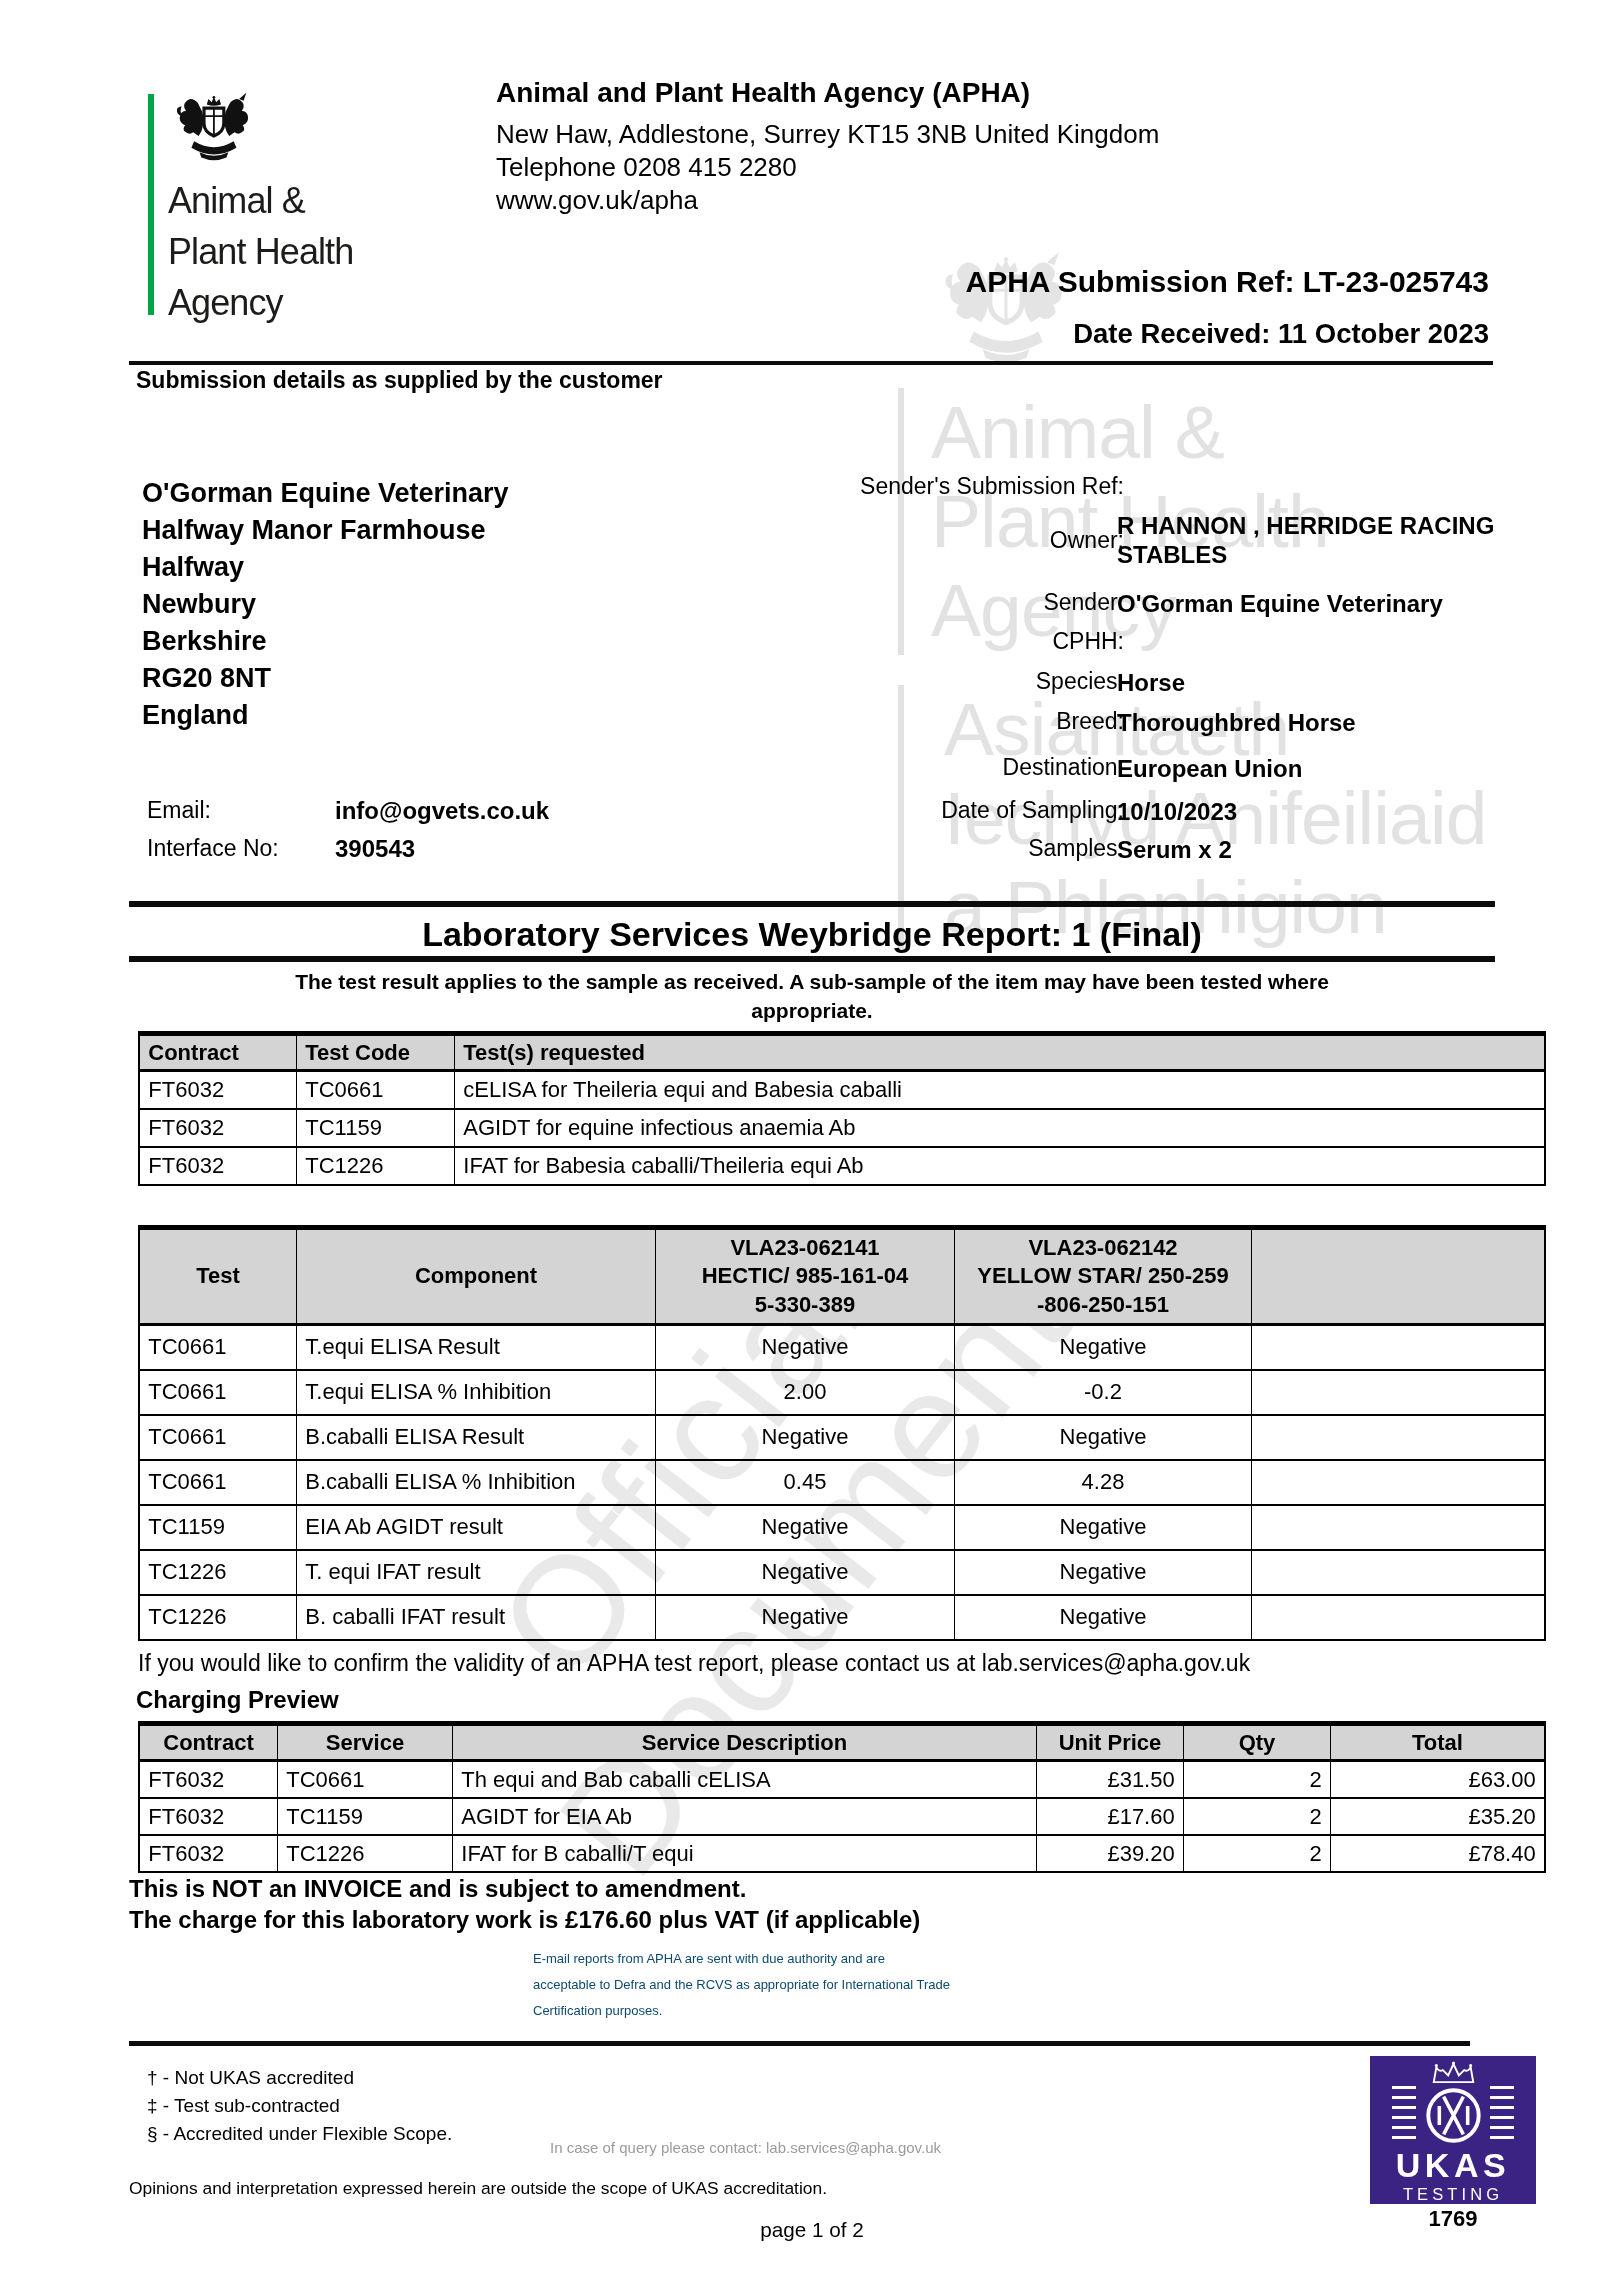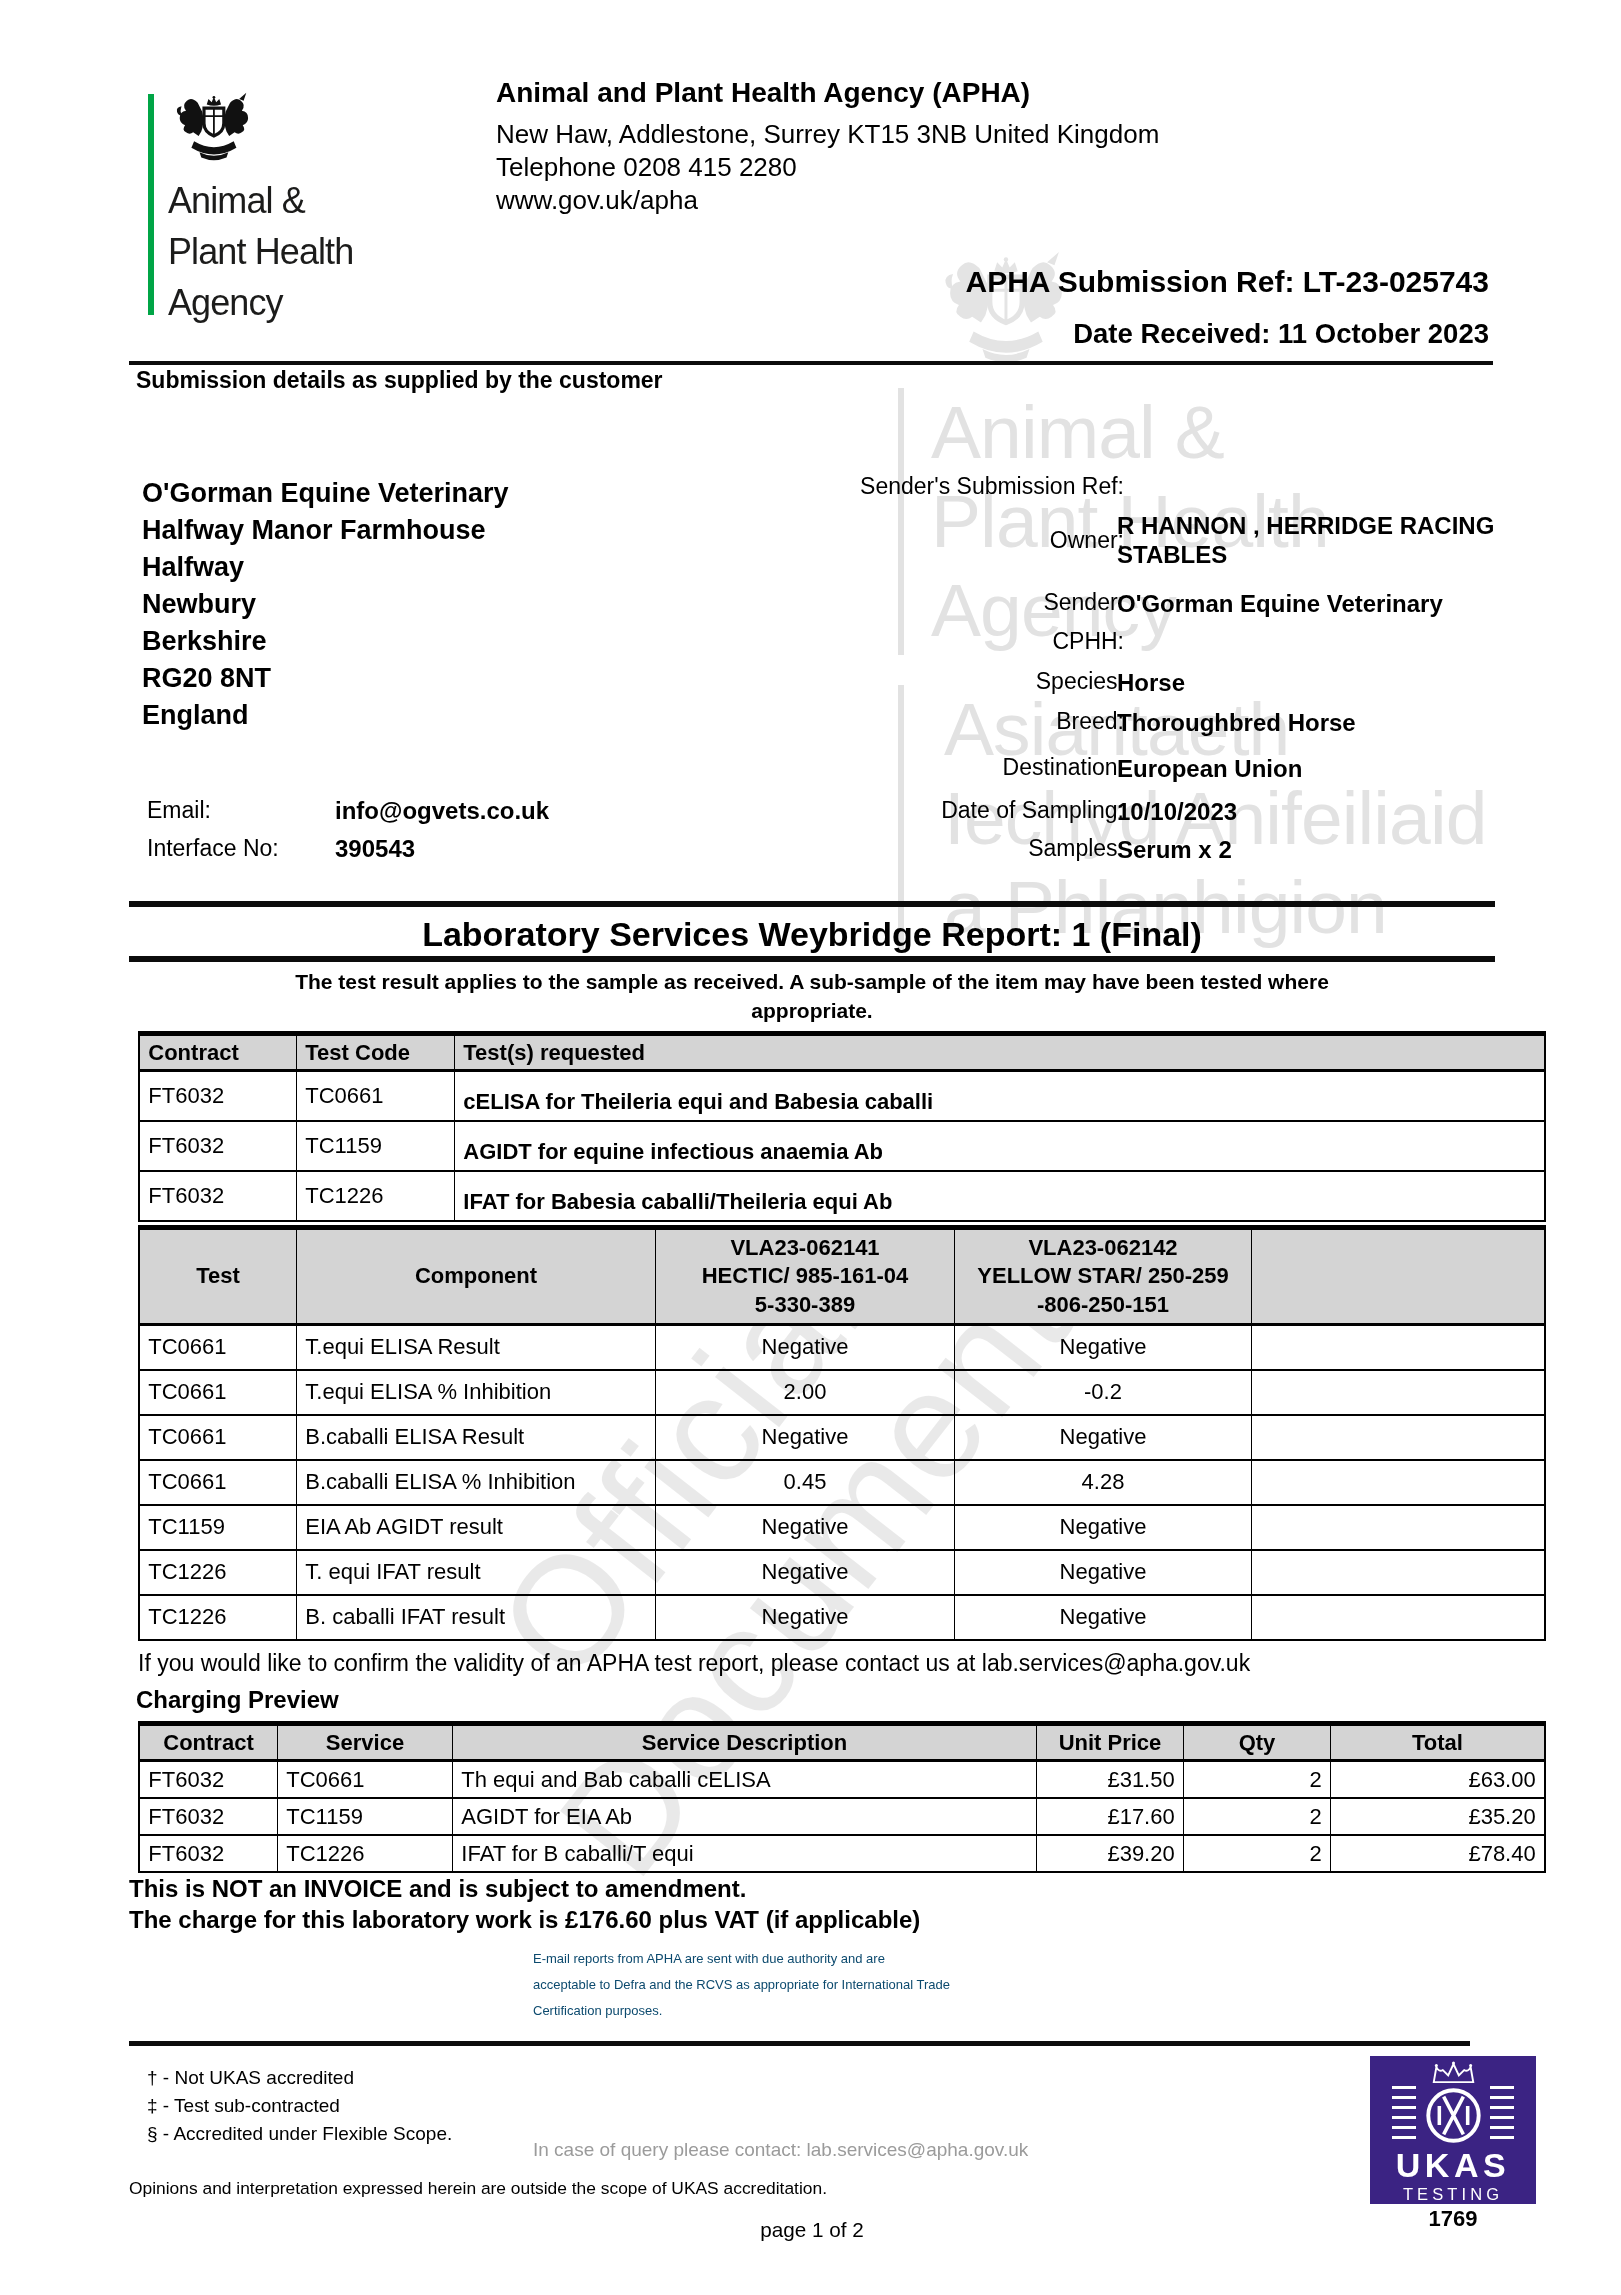--- a/index.html
+++ b/index.html
@@ -58,21 +58,21 @@
   .tr.thead { background:#d4d4d4; border-bottom:3.7px solid #000; font-weight:bold; }
   .tr.tbody { border-bottom:2.3px solid #000; }
   .tr.tbody:last-child { border-bottom:none; }
   .td { border-right:1.4px solid #000; padding:3.7px 8.3px; font-size:22px; display:flex; align-items:center; }
   .td:last-child { border-right:none; }
 
   .tests-table { left:138px; top:1031px; width:1408px; }
   .tests-table .thead .td { min-height:28.5px; }
   .tests-table .tbody .td { min-height:36px; }
   .tests-table .c0 { width:157px; } .tests-table .c1 { width:158px; } .tests-table .c2 { flex:1; }
-  .tests-table .tbody .c2 { font-weight:bold;margin-top:12px; }
+  .tests-table .tbody .c2 { font-weight:normal; }
 
   .results-table { left:138px; top:1225px; width:1408px; }
   .results-table .thead .td { min-height:92px; white-space:pre-line; justify-content:center; text-align:center; line-height:28.5px; align-items:center; }
   .results-table .tbody .td { min-height:43px; }
   .results-table .c0 { width:157px; } .results-table .c1 { width:359px; }
   .results-table .c2 { width:299px; } .results-table .c3 { width:297px; } .results-table .c4 { flex:1; }
   .results-table .tbody .c2, .results-table .tbody .c3 { justify-content:center; }
 
   .validity-note { left:138px; top:1650px; font-size:23px; z-index:2; }
   .charging-heading { left:136px; top:1686px; font-size:24px; font-weight:bold; z-index:2; }
@@ -85,21 +85,21 @@
   .charging-table .tbody .c3, .charging-table .tbody .c4, .charging-table .tbody .c5 { justify-content:flex-end; text-align:right; }
 
   .invoice-note1 { left:129px; top:1875px; font-size:24px; font-weight:bold; z-index:2; }
   .invoice-note2 { left:129px; top:1906px; font-size:24px; font-weight:bold; z-index:2; }
 
   
   .rule-d { left:129px; top:2041px; width:1341px; height:4.6px; }
   .footnotes { left:147px; top:2064px; font-size:19px; line-height:28px; z-index:2; }
   .gray-notice { left:533px; top:1946px; width:923px; font-size:13px; line-height:26px; color:#0c4a6e;
                  white-space:pre-line; z-index:2; }
-  .gray-contact { left:533px; top:2139px; width:923px; font-size:19px; color:#9b9b9b; z-index:2; }
+  .gray-contact { left:550px; top:2139px; width:923px; font-size:15px; color:#9b9b9b; z-index:2; }
   .opinions { left:129px; top:2178px; width:1366px; font-size:17.4px; z-index:2; }
   .page-num { left:129px; top:2218px; width:1366px; text-align:center; font-size:20.7px; z-index:2; }
 
   
   .ukas-box { left:1370px; top:2056px; width:166px; height:148px; background:#3b2383; z-index:2;
               display:flex; flex-direction:column; align-items:center; }
   .ukas-crown { margin-top:4.6px; width:51px; height:24px; }
   .ukas-mid { display:flex; align-items:center; justify-content:center; margin-top:0.9px; }
   .ukas-ticks { width:24px; height:60px; background:repeating-linear-gradient(to bottom,#fff 0 2.8px,transparent 2.8px 10px); }
   .ukas-ticks.l { margin-right:5.5px; } .ukas-ticks.r { margin-left:5.5px; }

